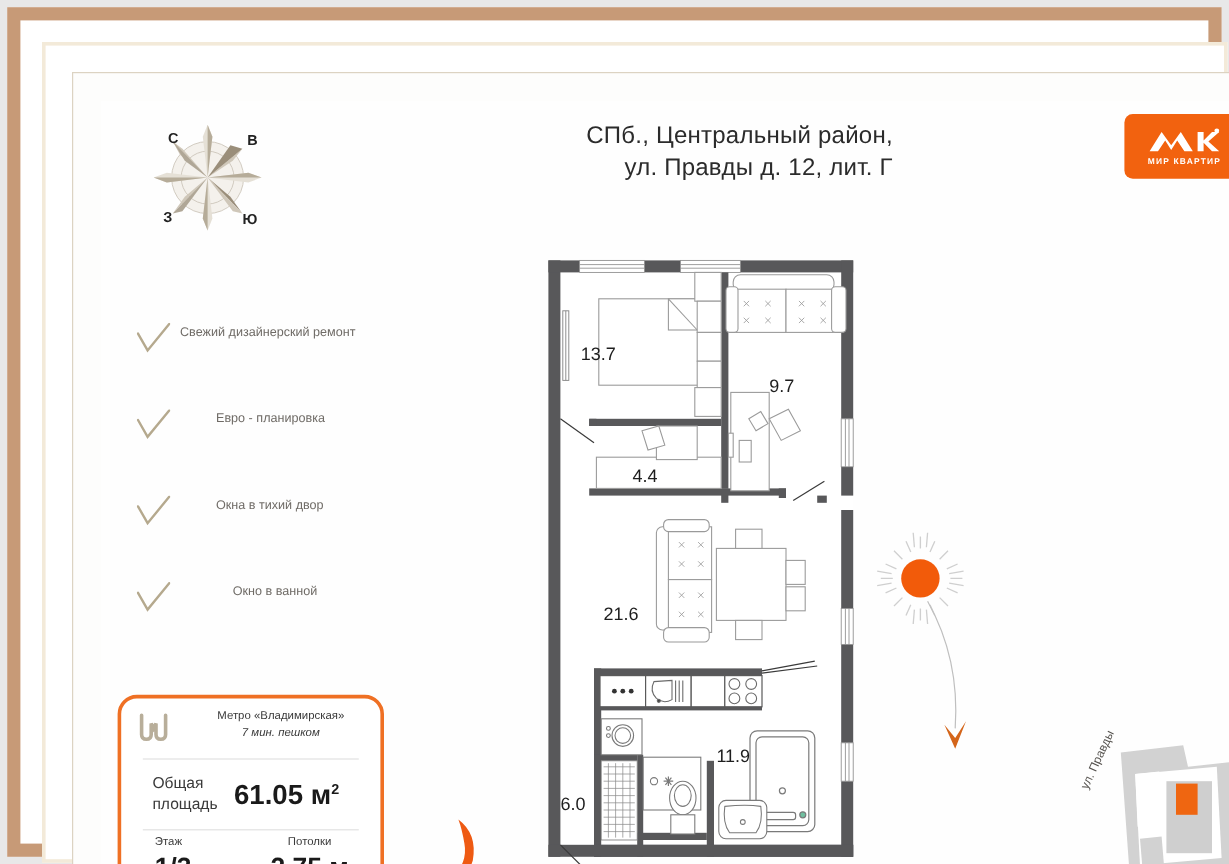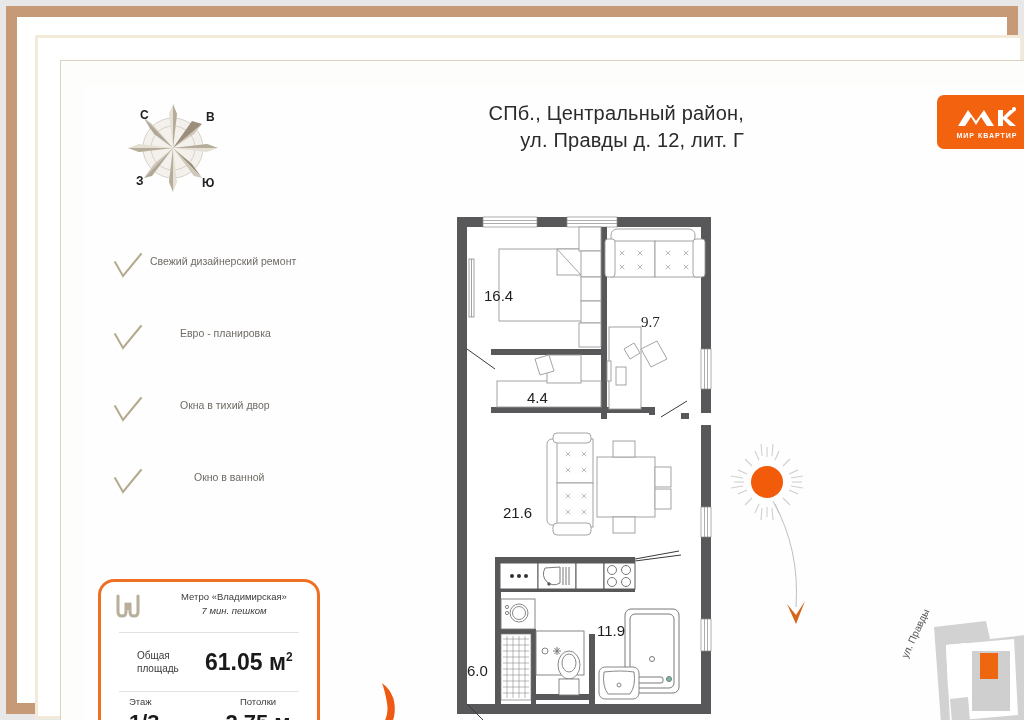--- a/index.html
+++ b/index.html
@@ -103,21 +103,21 @@
     font-weight: 600;
   }
   #cl-n { left: 26px; top: 12px; }
   #cl-e { left: 92px; top: 14px; }
   #cl-w { left: 22px; top: 78px; }
   #cl-s { left: 88px; top: 80px; }
 
   
   #features {
     position: absolute;
-    left: 18px; top: 163px;
+    left: 18px; top: 179px;
     width: 270px;
   }
   .feature-row {
     position: relative;
     height: 72px;
   }
   .feature-check {
     position: absolute;
     left: 12px; top: 6px;
     width: 28px; height: 26px;
@@ -177,25 +177,25 @@
     margin: 4px 18px;
   }
   #area-row {
     position: relative;
     height: 50px;
     display: flex;
     align-items: center;
     padding: 0 16px;
   }
   #area-label {
-    font-size: 10px;
+    font-size: 13px;
     color: #3a3a3a;
     line-height: 1.3;
     width: 62px;
-    margin-left: 20px;
+    margin-left: 10px;
   }
   #area-value {
     font-size: 23px;
     font-weight: bold;
     color: #1a1a1a;
     margin-left: 6px;
   }
   #area-value sup { font-size: 12px; }
   #bottom-row {
     display: flex;
@@ -591,22 +591,22 @@
 
               <g stroke="#7a7a7a" stroke-width="0.9" fill="#fff">
                 <rect x="170" y="478" width="40" height="32" rx="6"></rect>
                 <path d="M175 483 q18 -2 30 0 q2 14 -4 22 l-22 0 q-6 -8 -4 -22 z"></path>
                 <circle cx="190" cy="496" r="2"></circle>
               </g>
 
               <line x1="206" y1="372" x2="252" y2="366" stroke="#3a3a3a" stroke-width="1"></line>
             </svg>
 
-            <span class="room-label" style="left:55px;top:98px;">16.4</span>
-            <span class="room-label" style="left:212px;top:125px;font-family:Liberation Serif, serif;">9.7</span>
+            <span class="room-label" style="left:55px;top:98px;">13.7</span>
+            <span class="room-label" style="left:212px;top:125px;">9.7</span>
             <span class="room-label" style="left:98px;top:200px;">4.4</span>
             <span class="room-label" style="left:74px;top:315px;">21.6</span>
             <span class="room-label" style="left:168px;top:433px;">11.9</span>
             <span class="room-label" style="left:38px;top:473px;">6.0</span>
           </div>
 
           <div id="sun-group">
             <svg width="120" height="210" viewBox="0 0 120 210">
               <g stroke="#cfcfcf" stroke-width="1.1">
                 <line x1="43" y1="8" x2="43" y2="18"></line>

